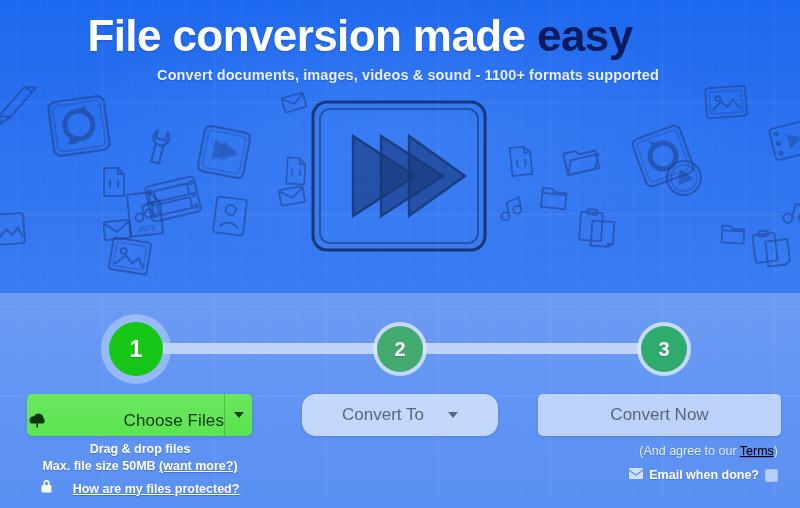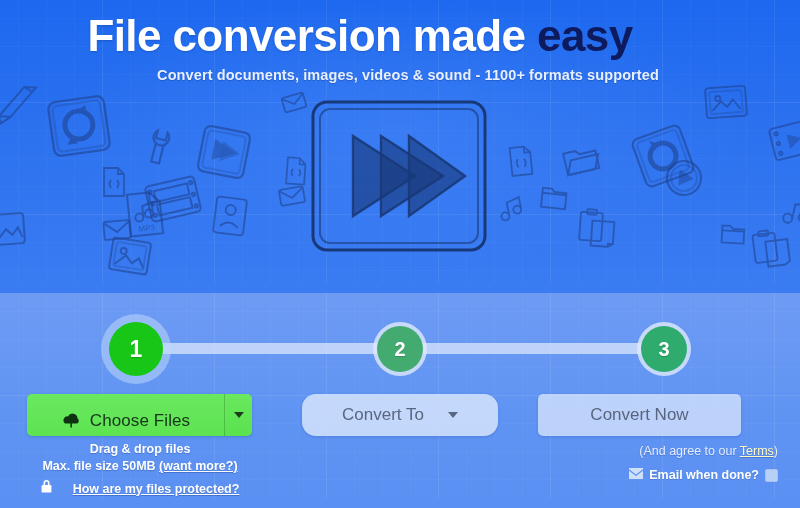--- a/index.html
+++ b/index.html
@@ -163,21 +163,21 @@
     border-radius: 5px;
     overflow: hidden;
     box-shadow: 0 1px 3px rgba(10,40,110,0.22);
   }
   .choose-btn {
     width: 197px; height: 54px;
     background: linear-gradient(180deg, #6ae85f 0%, #5ae24e 100%);
     border: none;
     display: flex;
     align-items: center;
-    justify-content: center;
+    justify-content: space-between;
     gap: 8px;
     cursor: pointer;
     font-family: inherit;
   }
   .choose-label {
     font-size: 17px;
     color: #16351a;
     letter-spacing: 0.1px;
   }
   .cloud-icon { display: block; color: #0f3312; }
@@ -217,21 +217,21 @@
   .caret-grey {
     width: 0; height: 0;
     border-left: 5px solid transparent;
     border-right: 5px solid transparent;
     border-top: 6px solid #5a6780;
   }
 
   .convert-now {
     position: absolute;
     left: 538px; top: 0;
-    width: 203px; height: 42px;
+    width: 243px; height: 42px;
     background: rgba(214,228,252,0.78);
     border: none;
     border-radius: 5px;
     display: flex;
     align-items: center;
     justify-content: center;
     cursor: pointer;
     font-family: inherit;
     box-shadow: 0 1px 3px rgba(10,40,110,0.18);
   }
@@ -267,21 +267,21 @@
     position: absolute;
     right: 22px; top: 442px;
     text-align: right;
     z-index: 8;
     color: #e4edff;
     font-size: 12.5px;
     line-height: 18px;
     text-shadow: 0 1px 1px rgba(0,25,90,0.22);
   }
   .terms-line { font-size: 12.5px; color: #e4edff; }
-  .terms-line a { color: #fef9c3; text-decoration: underline; }
+  .terms-line a { color: #000000; text-decoration: underline; }
   .email-line {
     margin-top: 6px;
     display: flex;
     align-items: center;
     justify-content: flex-end;
     gap: 6px;
     font-weight: bold;
     color: #ffffff;
   }
   .mail-icon { display: block; color: #cfe0fb; }

